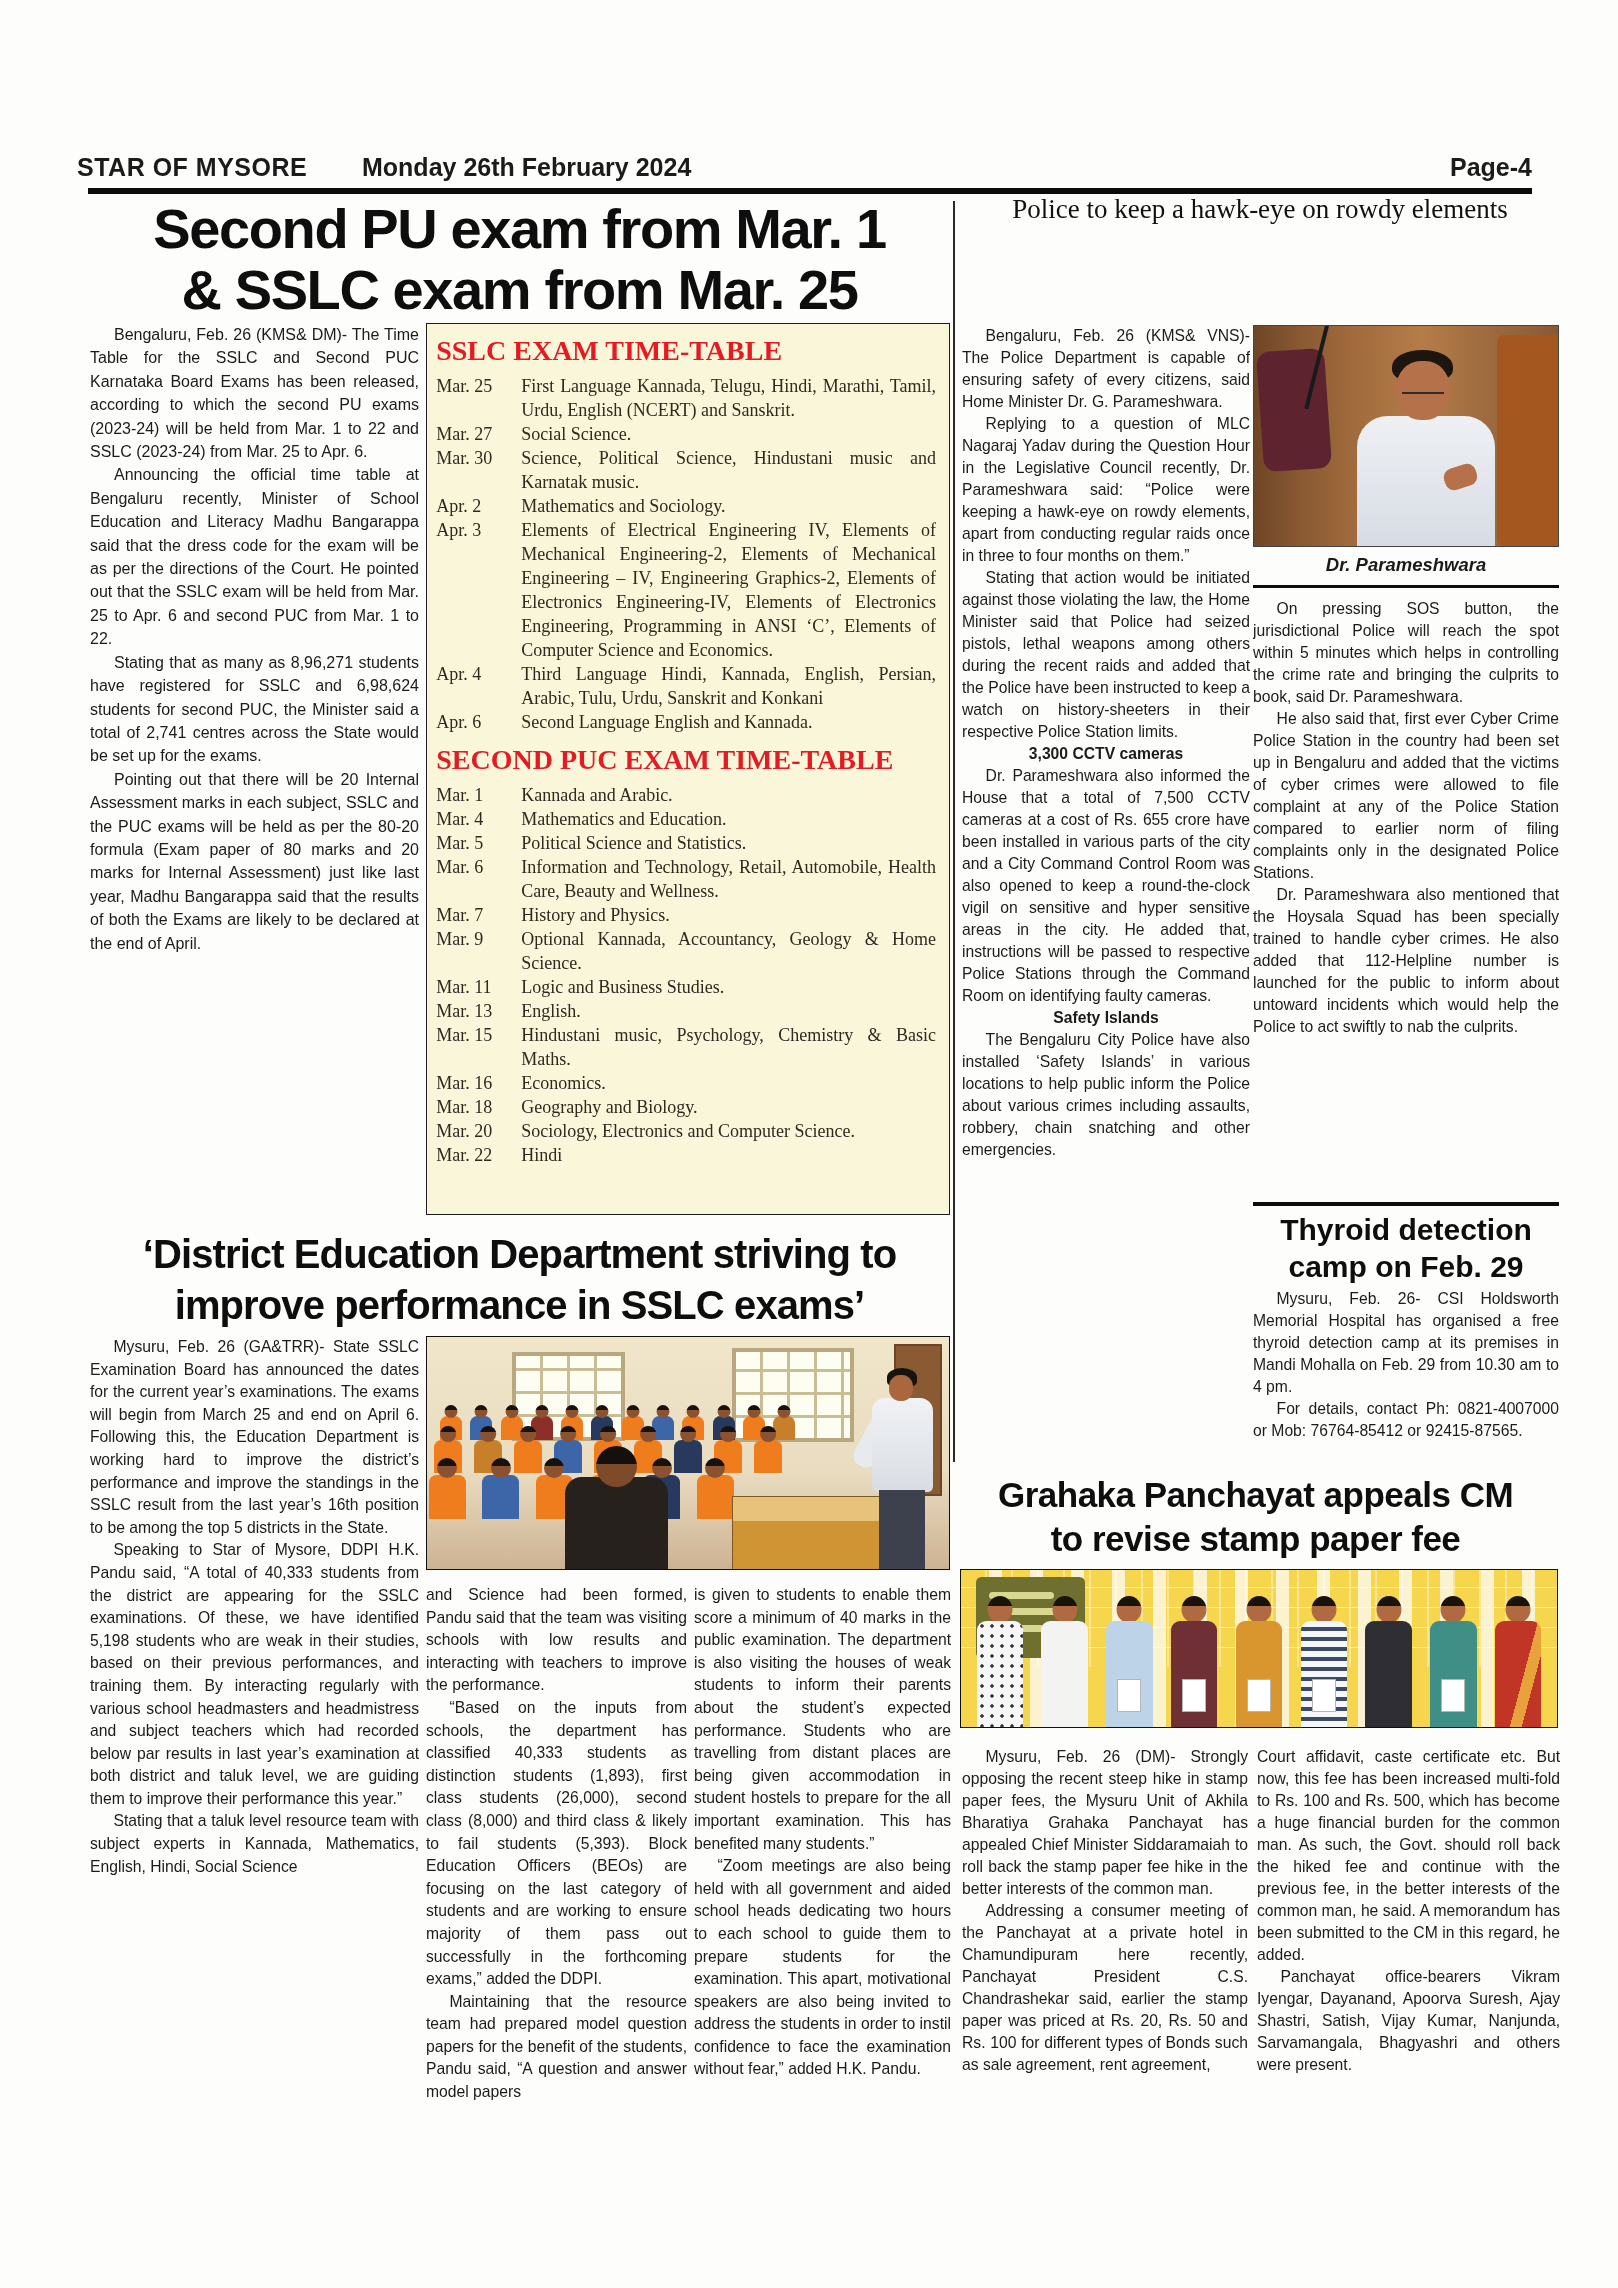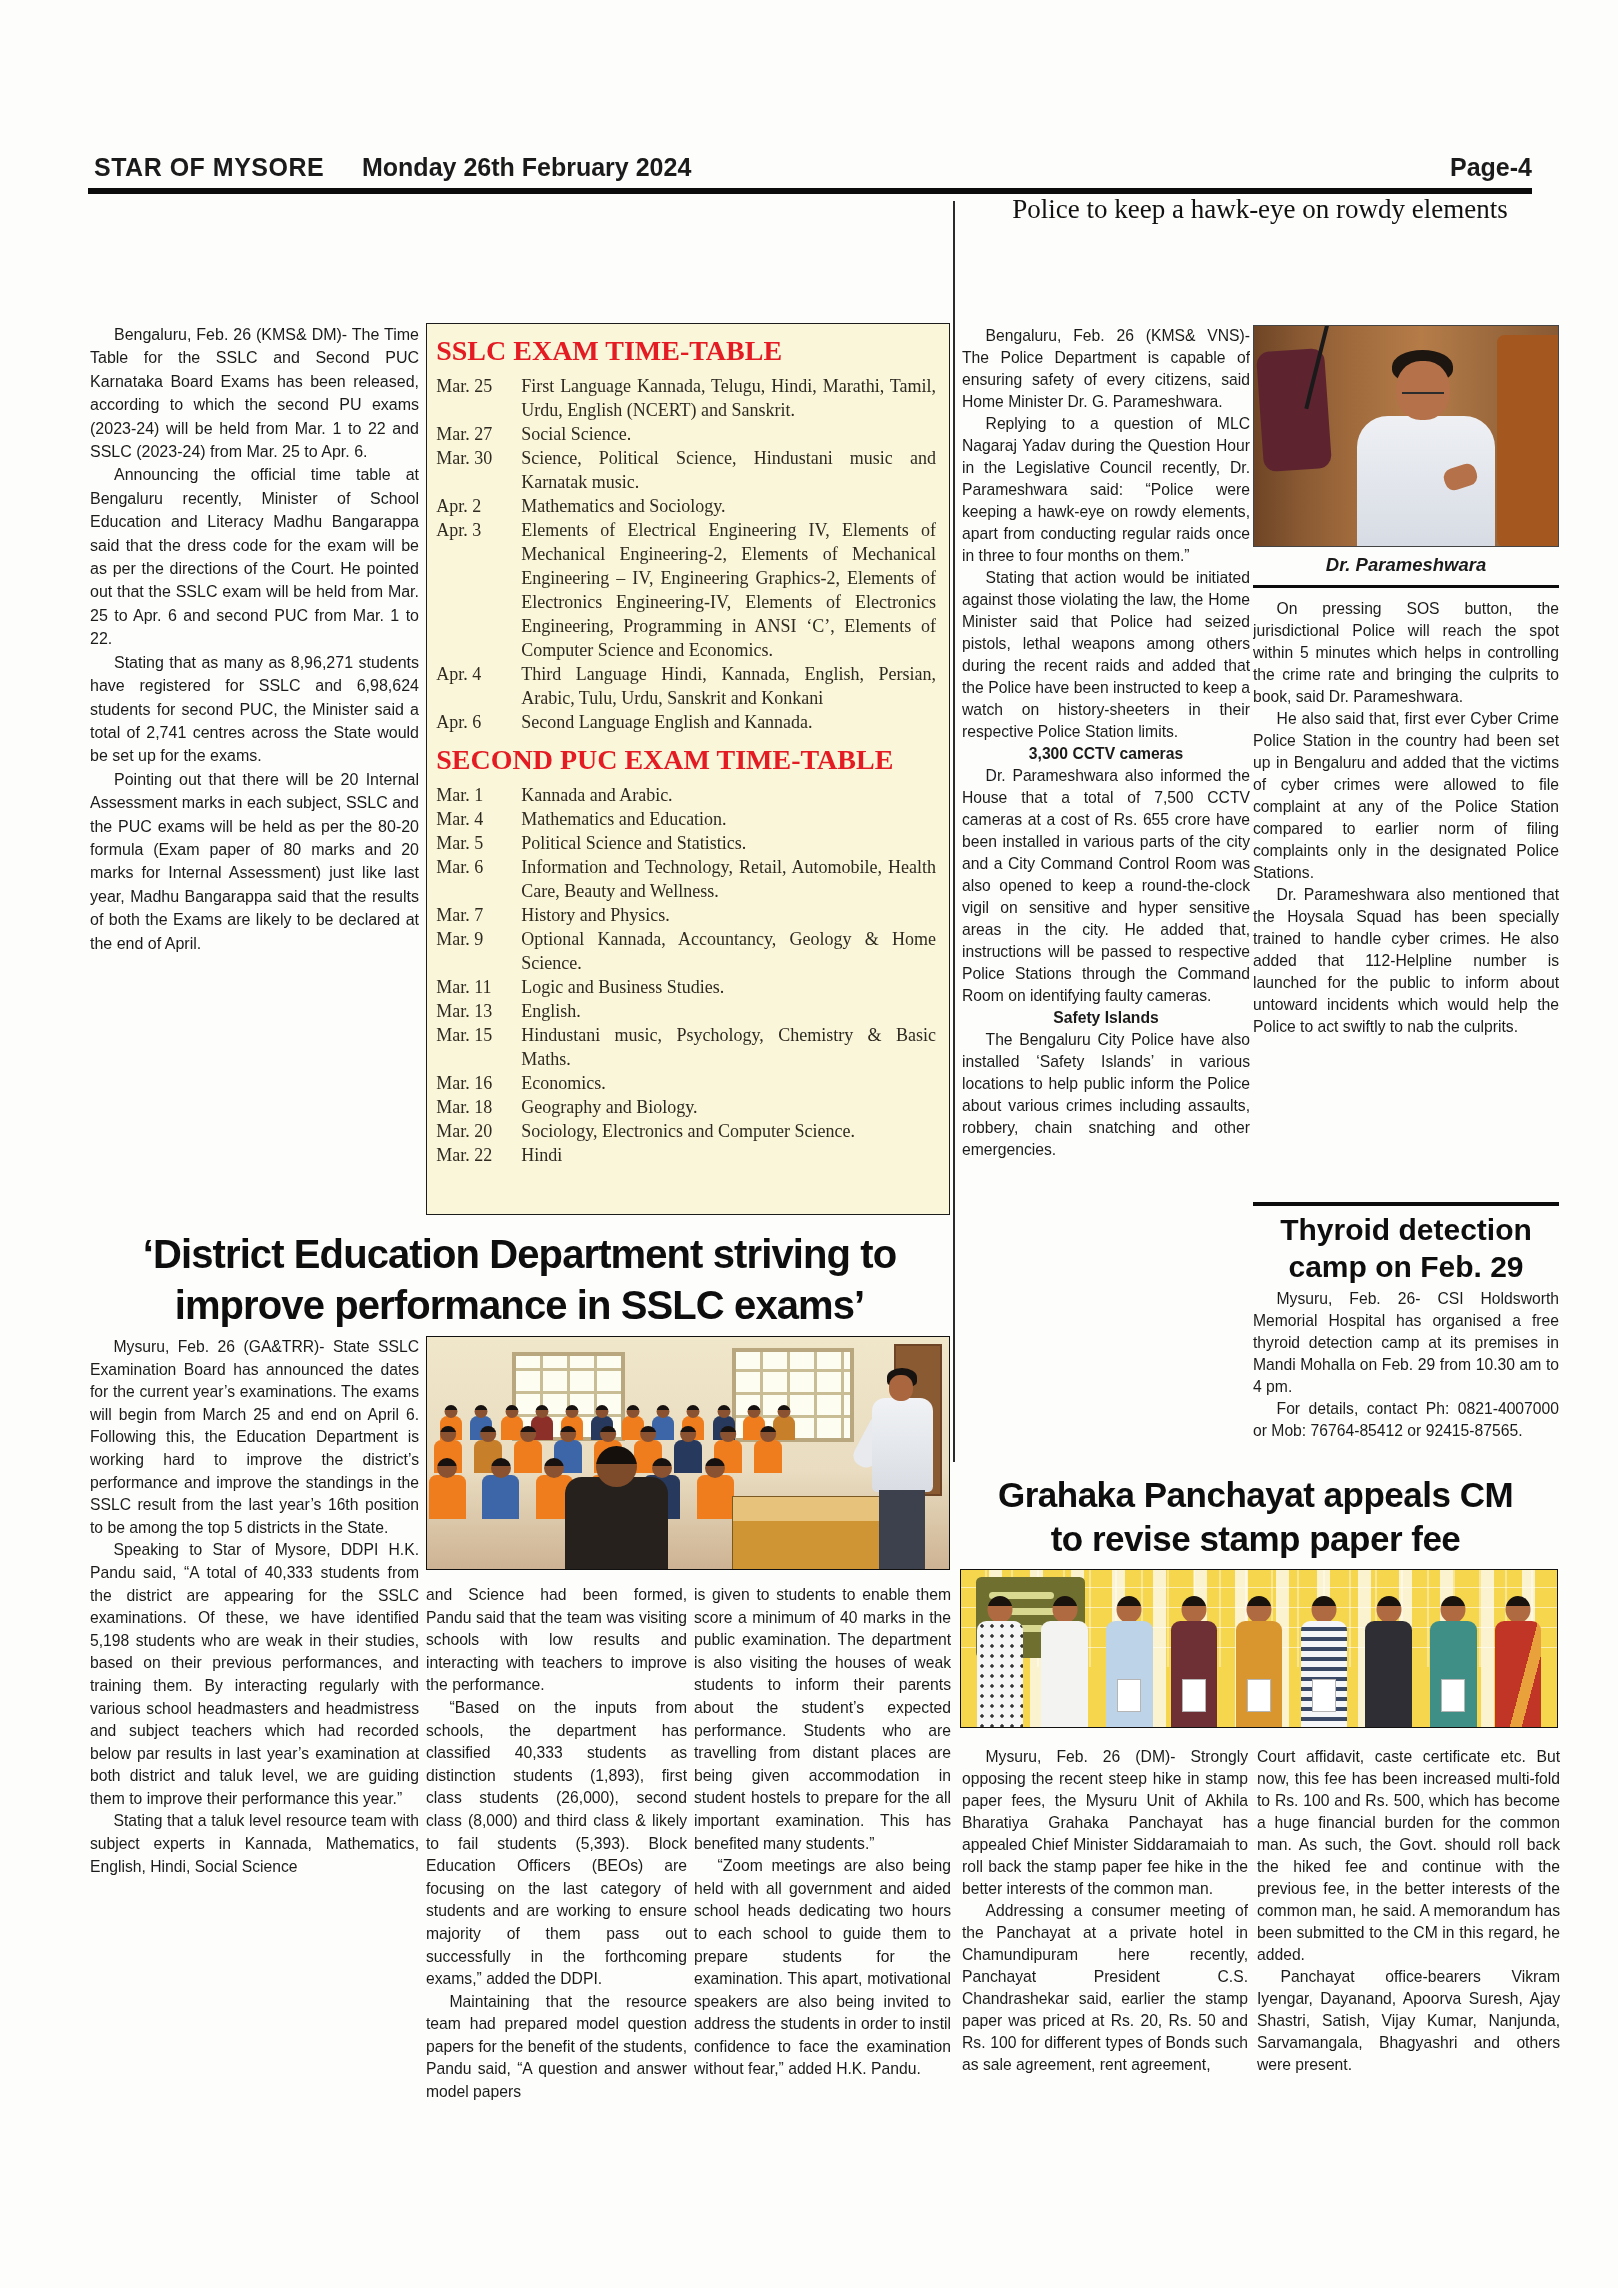--- a/index.html
+++ b/index.html
@@ -1,19 +1,19 @@
 <!DOCTYPE html>
 <html style="font-size:14.8px"><head>
 <meta charset="utf-8">
 <style>
   html,body{margin:0;padding:0;background:#888;}
   .page{position:relative;width:1619px;height:2289px;background:#fdfdfb;font-family:"Liberation Sans",sans-serif;color:#1b1b1b;overflow:hidden;}
 
   
-  .masthead{position:absolute;left:94px;top:153px;font-size:25px;font-weight:bold;letter-spacing:0.5px;}
+  .masthead{position:absolute;left:77px;top:153px;font-size:25px;font-weight:bold;letter-spacing:0.5px;}
   .hdate{position:absolute;left:362px;top:153px;font-size:25px;font-weight:bold;}
   .pageno{position:absolute;right:87px;top:153px;font-size:25px;font-weight:bold;}
   .hrule{position:absolute;left:88px;width:1444px;top:188px;height:5.5px;background:#0c0c0c;}
 
   
   .col{position:absolute;overflow:hidden;text-align:justify;}
   .col p{margin:0;text-indent:1.5em;}
   .bodyL{font-size:16px;line-height:23.4px;}
   .bodyR{font-size:15.7px;line-height:22px;}
   .sub{text-align:center;font-weight:bold;text-indent:0 !important;}
@@ -128,20 +128,24 @@
 <body>
 
 <div class="page">
 
   <div class="masthead">STAR OF MYSORE</div>
   <div class="hdate">Monday 26th February 2024</div>
   <div class="pageno">Page-4</div>
   <div class="hrule"></div>
   <div class="vrule"></div>
 
+  <div class="hl a1-head">
+    <div>Second PU exam from Mar. 1</div>
+    <div>&amp; SSLC exam from Mar. 25</div>
+  </div>
   <div class="col bodyL a1-col">
     <p>Bengaluru, Feb. 26 (KMS&amp; DM)- The Time Table for the SSLC and Second PUC Karnataka Board Exams has been released, according to which the second PU exams (2023-24) will be held from Mar. 1 to 22 and SSLC (2023-24) from Mar. 25 to Apr. 6.</p>
     <p>Announcing the official time table at Bengaluru recently, Minister of School Education and Literacy Madhu Bangarappa said that the dress code for the exam will be as per the directions of the Court. He pointed out that the SSLC exam will be held from Mar. 25 to Apr. 6 and second PUC from Mar. 1 to 22.</p>
     <p>Stating that as many as 8,96,271 students have registered for SSLC and 6,98,624 students for second PUC, the Minister said a total of 2,741 centres across the State would be set up for the exams.</p>
     <p>Pointing out that there will be 20 Internal Assessment marks in each subject, SSLC and the PUC exams will be held as per the 80-20 formula (Exam paper of 80 marks  and 20 marks for Internal Assessment) just like last year, Madhu Bangarappa said that the results of both the Exams are likely to be declared at the end of April.</p>
   </div>
 
   <div class="ttbox">
     <div class="tt-title">SSLC EXAM TIME-TABLE</div>
     <div class="tt-row">

